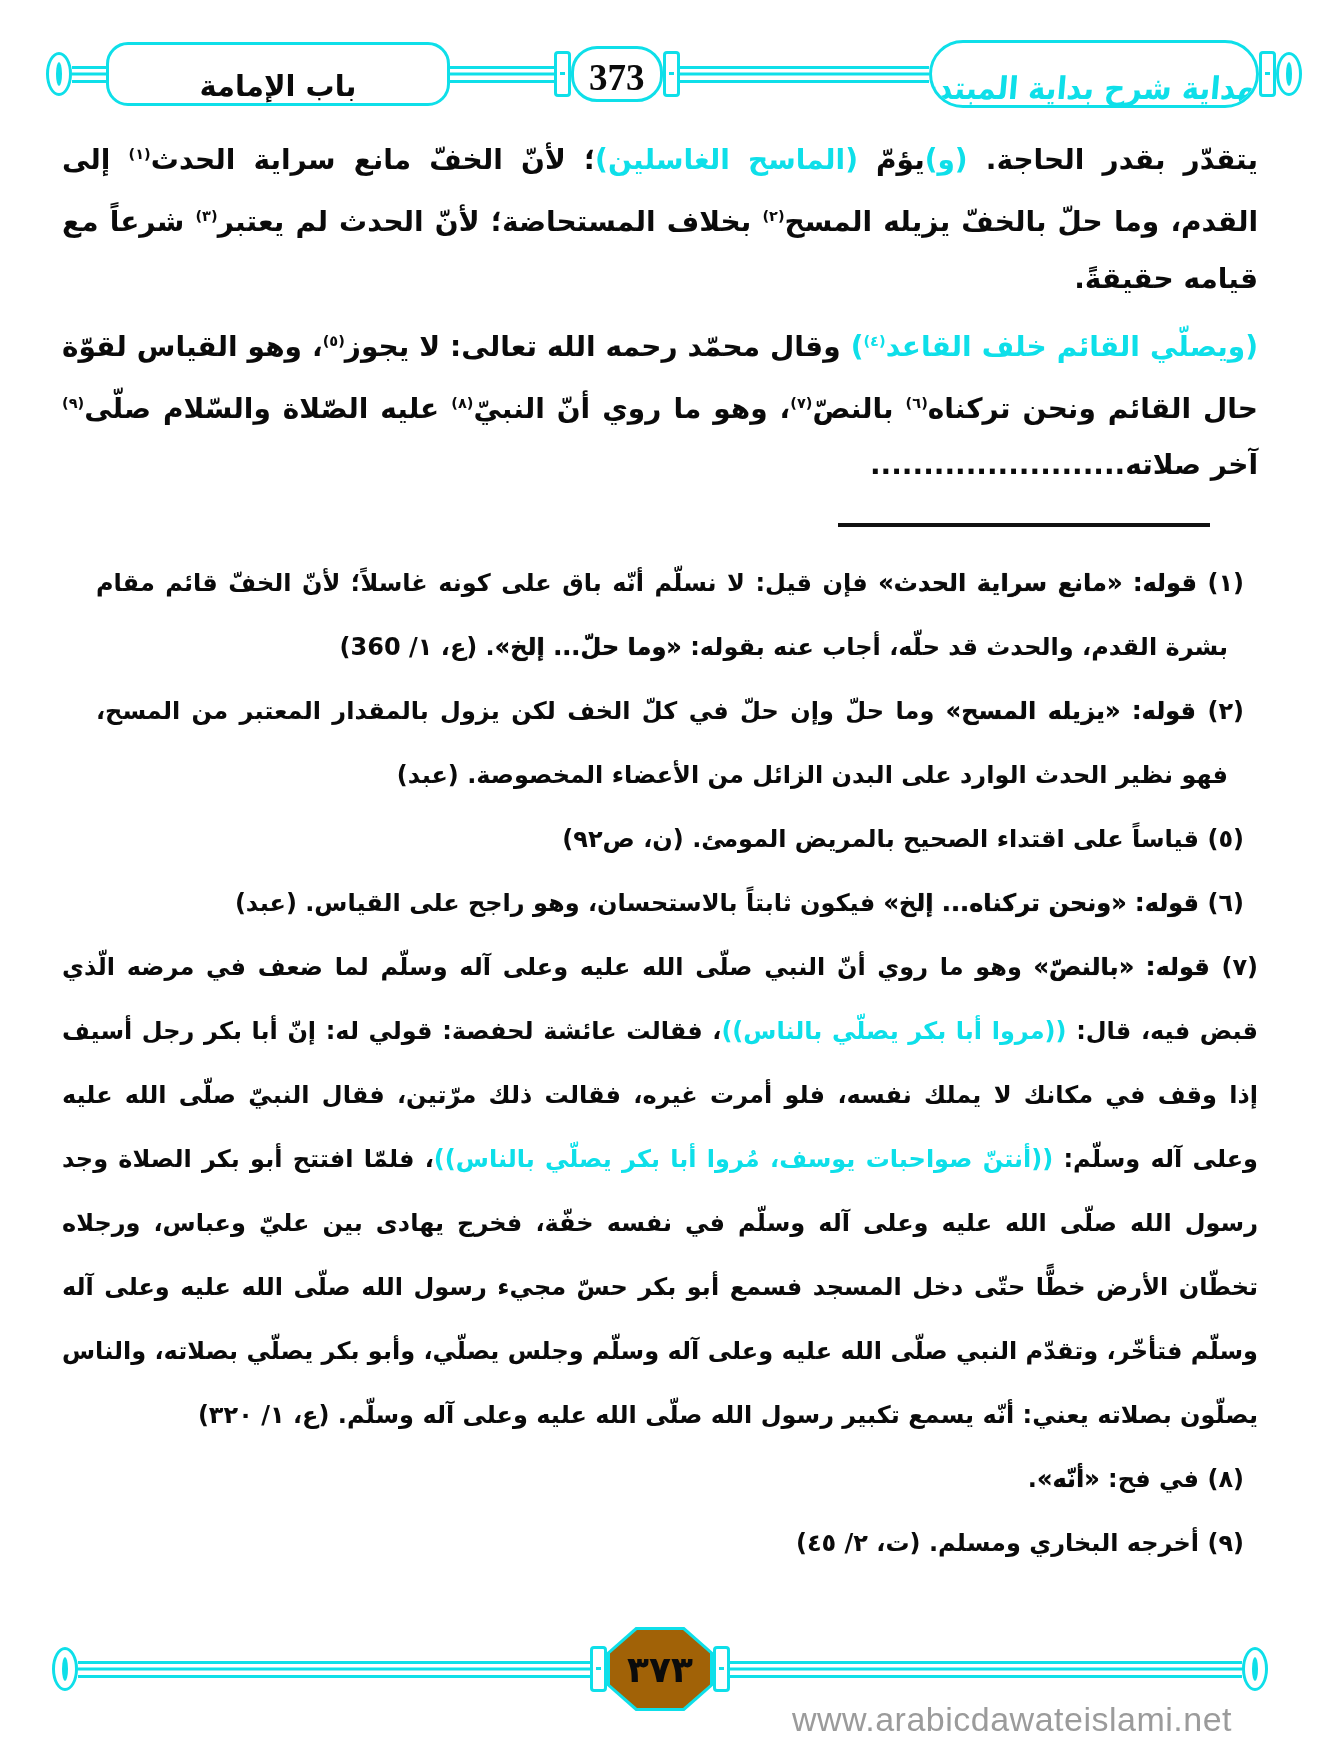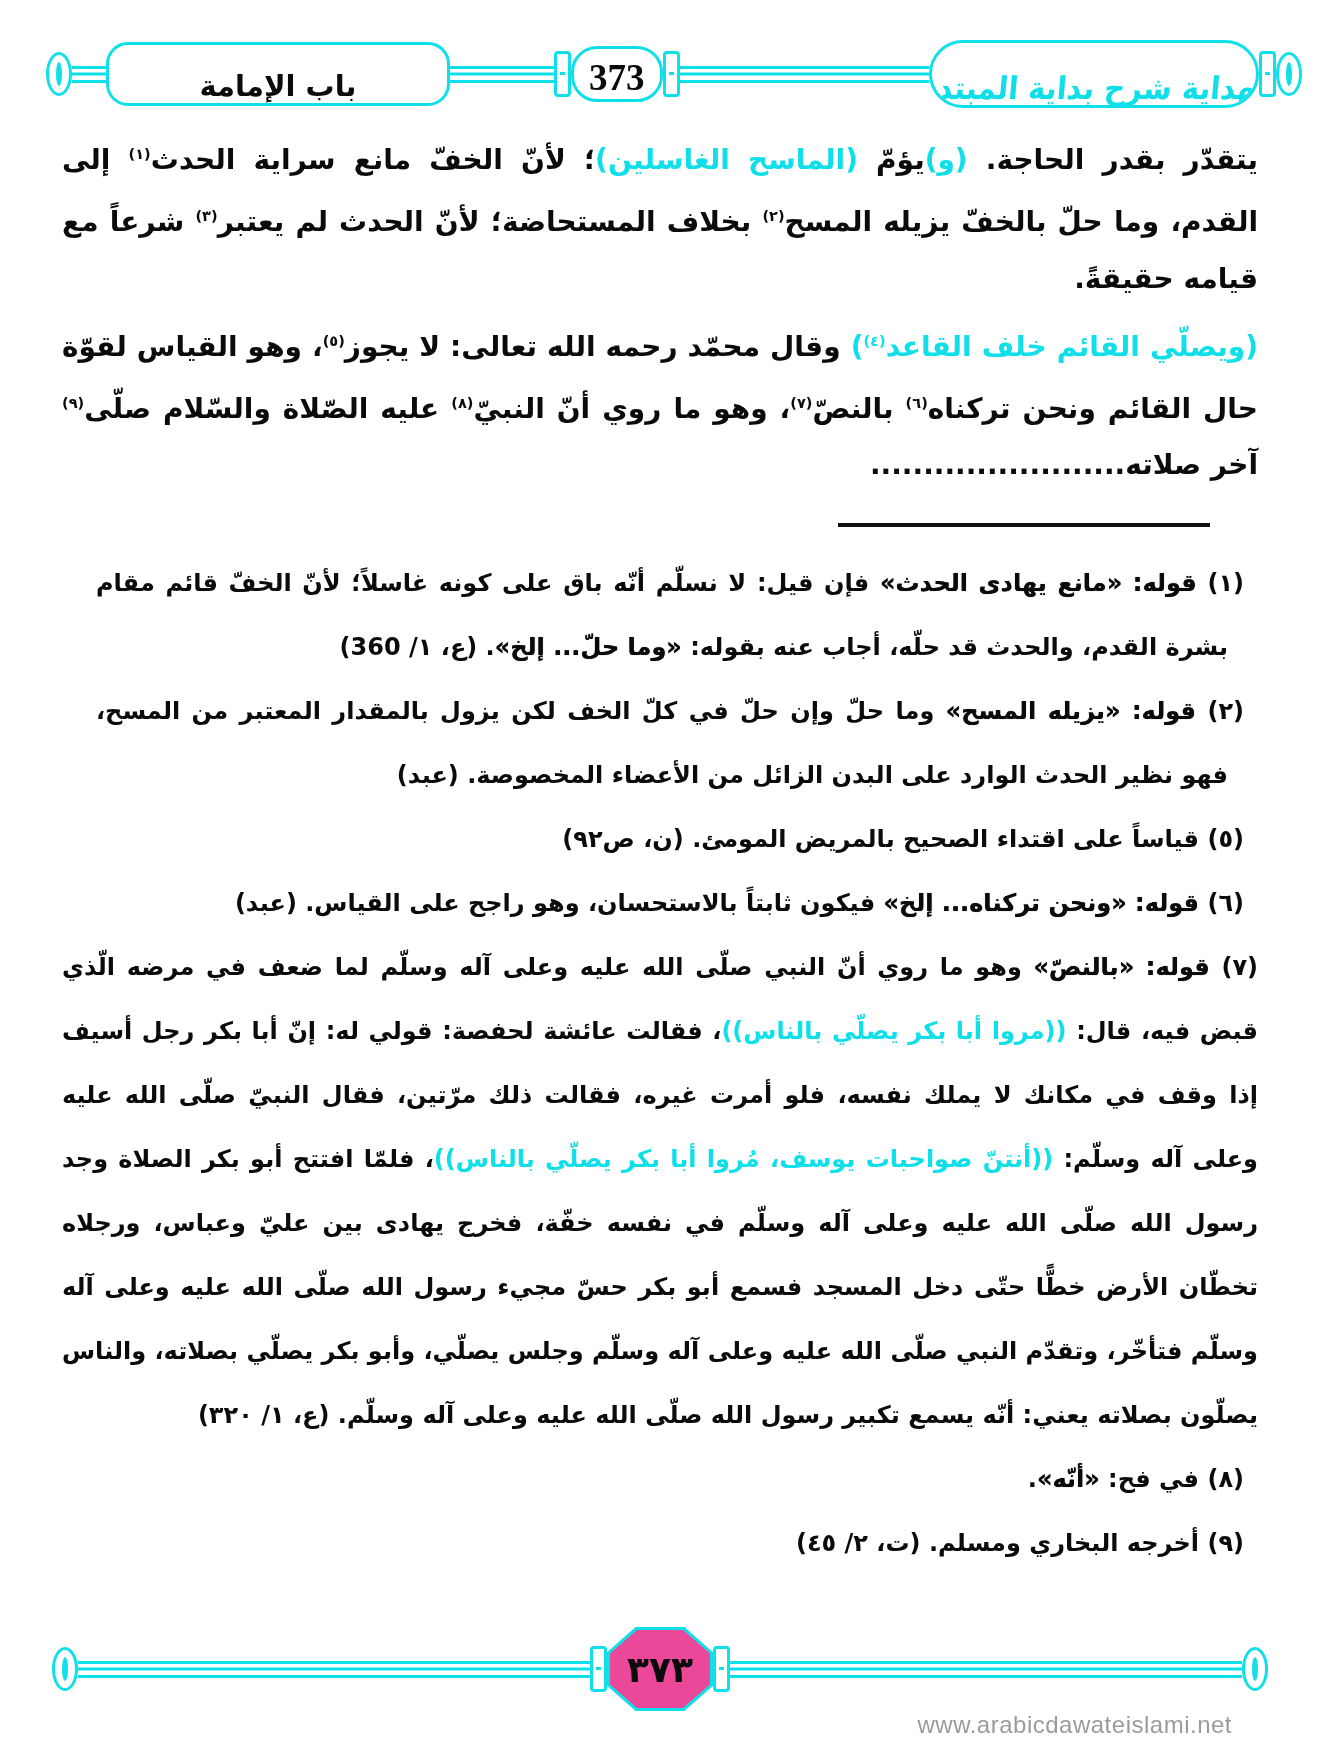--- a/index.html
+++ b/index.html
@@ -26,40 +26,40 @@
   .clamp::after{ content:''; position:absolute; left:3px; right:3px; top:50%; height:3px; margin-top:-2px; background:var(--cyan); }
 
   .pill{ flex:none; border:3px solid var(--cyan); background:#fff; display:flex; align-items:flex-end; justify-content:center; }
   .title-pill{ width:344px; height:64px; border-radius:22px; font-size:29px; font-weight:bold; }
   .num-badge{ width:92px; height:56px; border-radius:26px; font-size:37px; font-weight:bold; font-family:Liberation Serif, serif; }
   .book-pill{ width:330px; height:68px; border-radius:34px; color:var(--cyan); font-size:29px; font-weight:bold; white-space:nowrap; overflow:hidden; }
   .book-pill .callig{ transform:skewX(-5deg) scaleY(1.08); letter-spacing:-1px; }
 
   .octo{ flex:none; width:106px; height:84px; background:var(--cyan); display:flex;
          clip-path:polygon(27% 0,73% 0,100% 30%,100% 70%,73% 100%,27% 100%,0 70%,0 30%); }
-  .octo-in{ flex:1; margin:3px; background:#ec4899; display:flex; align-items:center; justify-content:center;
+  .octo-in{ flex:1; margin:3px; background:#a16207; display:flex; align-items:center; justify-content:center;
             clip-path:polygon(27% 0,73% 0,100% 30%,100% 70%,73% 100%,27% 100%,0 70%,0 30%);
             font-size:36px; font-weight:bold; }
 
   
   .content{ position:absolute; top:126px; right:62px; left:62px; direction:rtl; }
   .para{ font-size:28px; line-height:56px; font-weight:bold; text-align:justify; margin-bottom:6px; }
   .cyan{ color:var(--cyan); }
   .sup{ font-size:0.52em; vertical-align:super; letter-spacing:-1px; }
   .b{ text-shadow:0 0 0.7px currentColor; }
 
   .fn-separator{ width:372px; height:4px; background:#111; margin:30px 48px 24px auto; }
 
   .footnotes{ font-size:24px; line-height:64px; font-weight:bold; text-align:justify; }
   .footnote{ padding-right:30px; padding-left:34px; text-indent:-16px; }
   .footnote.flush{ padding:0; text-indent:0; }
   .fn-num{ white-space:nowrap; }
 
   .watermark{ position:absolute; bottom:12px; right:88px; direction:ltr;
-              font-family:"Liberation Sans", sans-serif; font-size:24px; color:var(--wm); letter-spacing:0.5px; }
+              font-family:"Liberation Sans", sans-serif; font-size:34px; color:var(--wm); letter-spacing:0.5px; }
 </style>
 </head>
 <body>
 
 <div class="page">
 
   <div class="band top-band">
     <div class="end-cap"></div>
     <div class="rule3 r-fix"></div>
     <div class="pill title-pill">
@@ -79,21 +79,21 @@
     <div class="end-cap"></div>
   </div>
 
   <main class="content">
     <div id="body-text">
         <p class="para"><span>يتقدّر بقدر الحاجة. </span><span class="cyan">(و)</span><span>يؤمّ </span><span class="cyan">(الماسح الغاسلين)</span><span>؛ لأنّ الخفّ مانع سراية الحدث</span><span class="sup">(١)</span><span> إلى القدم، وما حلّ بالخفّ يزيله المسح</span><span class="sup">(٢)</span><span> بخلاف المستحاضة؛ لأنّ الحدث لم يعتبر</span><span class="sup">(٣)</span><span> شرعاً مع قيامه حقيقةً.</span></p>
         <p class="para"><span class="cyan">(ويصلّي القائم خلف القاعد</span><span class="cyan sup">(٤)</span><span class="cyan">)</span><span> وقال محمّد رحمه الله تعالى: لا يجوز</span><span class="sup">(٥)</span><span>، وهو القياس لقوّة حال القائم ونحن تركناه</span><span class="sup">(٦)</span><span> بالنصّ</span><span class="sup">(٧)</span><span>، وهو ما روي أنّ النبيّ</span><span class="sup">(٨)</span><span> عليه الصّلاة والسّلام صلّى</span><span class="sup">(٩)</span><span> آخر صلاته</span><span>........................</span></p>
       </div>
     <div class="fn-separator"></div>
     <div id="footnotes" class="footnotes">
-        <div class="footnote"><span class="fn-num">(١) </span><span class="b">قوله: «مانع يهادى الحدث»</span><span> فإن قيل: لا نسلّم أنّه باق على كونه غاسلاً؛ لأنّ الخفّ قائم مقام بشرة القدم، والحدث قد حلّه، أجاب عنه بقوله: </span><span class="b">«وما حلّ... إلخ»</span><span>. (ع، ١/ 360)</span></div>
+        <div class="footnote"><span class="fn-num">(١) </span><span class="b">قوله: «مانع سراية الحدث»</span><span> فإن قيل: لا نسلّم أنّه باق على كونه غاسلاً؛ لأنّ الخفّ قائم مقام بشرة القدم، والحدث قد حلّه، أجاب عنه بقوله: </span><span class="b">«وما حلّ... إلخ»</span><span>. (ع، ١/ 360)</span></div>
         <div class="footnote"><span class="fn-num">(٢) </span><span class="b">قوله: «يزيله المسح»</span><span> وما حلّ وإن حلّ في كلّ الخف لكن يزول بالمقدار المعتبر من المسح، فهو نظير الحدث الوارد على البدن الزائل من الأعضاء المخصوصة. (عبد)</span></div>
         <div class="footnote"><span class="fn-num">(٥) </span><span>قياساً على اقتداء الصحيح بالمريض المومئ. (ن، ص٩٢)</span></div>
         <div class="footnote"><span class="fn-num">(٦) </span><span class="b">قوله: «ونحن تركناه... إلخ»</span><span> فيكون ثابتاً بالاستحسان، وهو راجح على القياس. (عبد)</span></div>
         <div class="footnote flush"><span class="fn-num">(٧) </span><span class="b">قوله: «بالنصّ»</span><span> وهو ما روي أنّ النبي صلّى الله عليه وعلى آله وسلّم لما ضعف في مرضه الّذي قبض فيه، قال: </span><span class="cyan">((مروا أبا بكر يصلّي بالناس))</span><span>، فقالت عائشة لحفصة: قولي له: إنّ أبا بكر رجل أسيف إذا وقف في مكانك لا يملك نفسه، فلو أمرت غيره، فقالت ذلك مرّتين، فقال النبيّ صلّى الله عليه وعلى آله وسلّم: </span><span class="cyan">((أنتنّ صواحبات يوسف، مُروا أبا بكر يصلّي بالناس))</span><span>، فلمّا افتتح أبو بكر الصلاة وجد رسول الله صلّى الله عليه وعلى آله وسلّم في نفسه خفّة، فخرج يهادى بين عليّ وعباس، ورجلاه تخطّان الأرض خطًّا حتّى دخل المسجد فسمع أبو بكر حسّ مجيء رسول الله صلّى الله عليه وعلى آله وسلّم فتأخّر، وتقدّم النبي صلّى الله عليه وعلى آله وسلّم وجلس يصلّي، وأبو بكر يصلّي بصلاته، والناس يصلّون بصلاته يعني: أنّه يسمع تكبير رسول الله صلّى الله عليه وعلى آله وسلّم. (ع، ١/ ٣٢٠)</span></div>
         <div class="footnote"><span class="fn-num">(٨) </span><span>في فح: </span><span class="b">«أنّه»</span><span>.</span></div>
         <div class="footnote"><span class="fn-num">(٩) </span><span>أخرجه البخاري ومسلم. (ت، ٢/ ٤٥)</span></div>
       </div>
   </main>
 
   <div class="band bottom-band">

